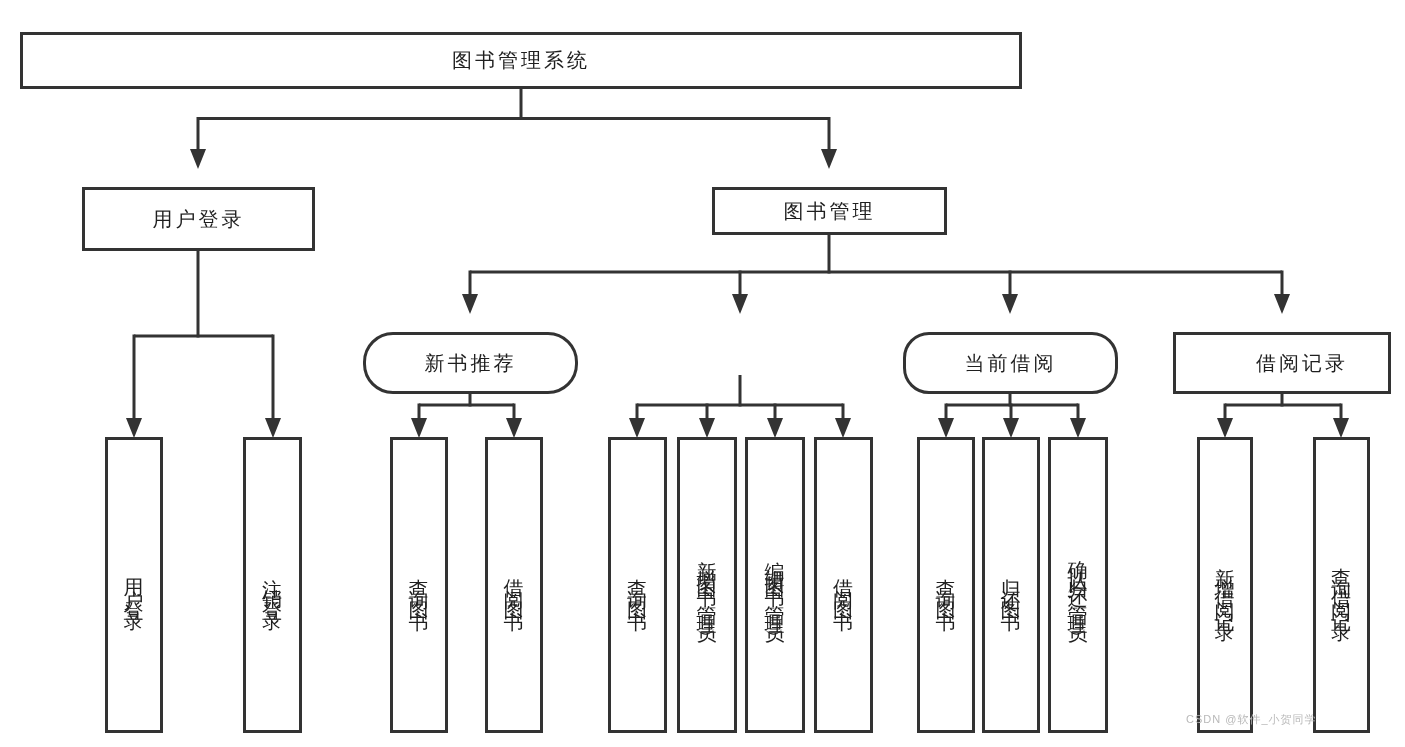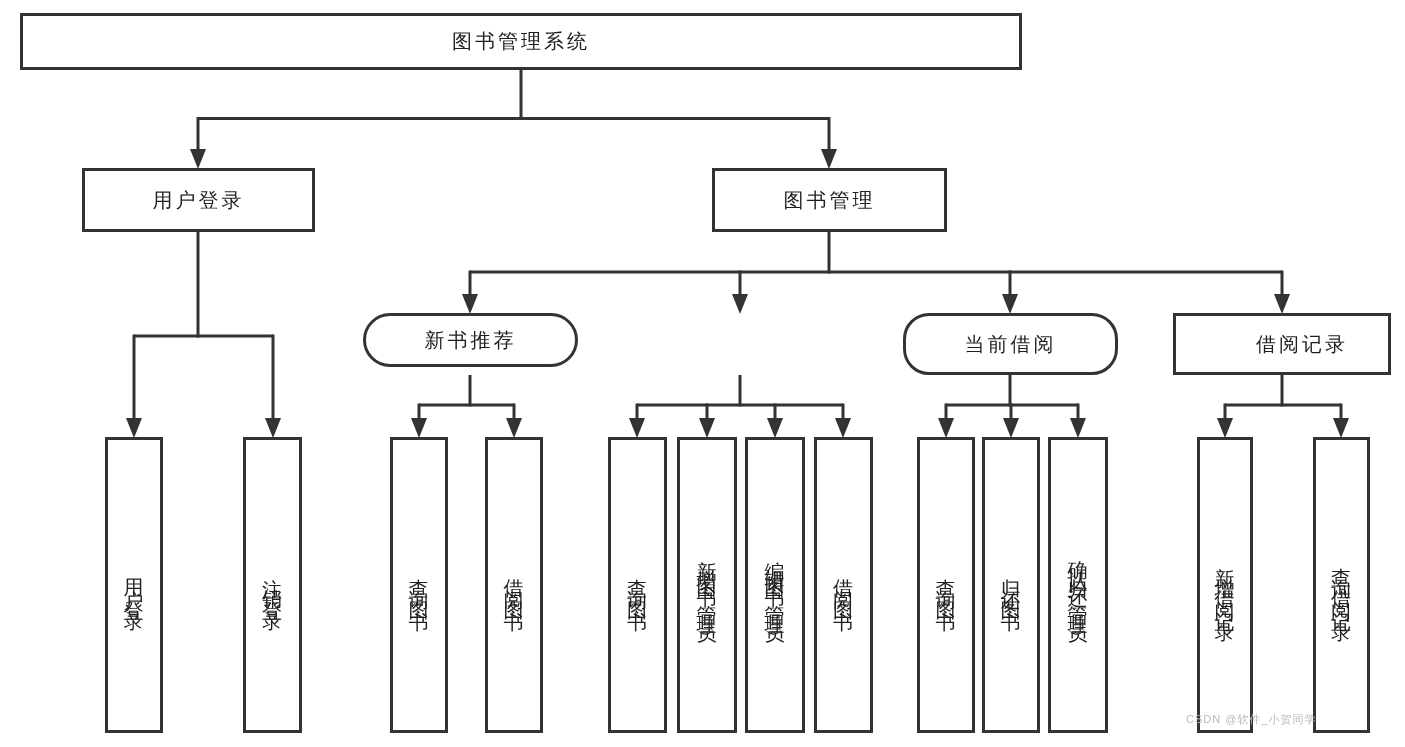--- a/index.html
+++ b/index.html
@@ -13,36 +13,36 @@
   #connectors{position:absolute;left:0;top:0;width:1405px;height:747px;z-index:1;}
   .node{
     position:absolute;
     box-sizing:border-box;
     border:3px solid #333333;
     background:#ffffff;
     color:#1f1f1f;
     display:flex;align-items:center;justify-content:center;
     z-index:2;
   }
-  .hbox{font-size:20px;letter-spacing:3px;white-space:nowrap;}
+  .hbox{font-size:20px;letter-spacing:3px;white-space:nowrap;margin-top:19px;}
   .vbox{
     writing-mode:vertical-rl;
     text-orientation:mixed;
     font-size:20px;
     letter-spacing:11px;
     line-height:1;
     white-space:nowrap;
   }
   
   #n-root{left:20px;top:13px;width:1002px;height:57px;}
   
   #n-user-login{left:82px;top:168px;width:233px;height:64px;}
-  #n-book-mgmt{left:712px;top:168px;width:235px;height:64px;}
-  
-  #n-new-book{left:363px;top:313px;width:215px;height:54px;border-radius:30px;}
+  #n-book-mgmt{left:712px;top:168px;width:235px;height:48px;}
+  
+  #n-new-book{left:363px;top:313px;width:215px;height:62px;border-radius:30px;}
   #n-book-borrow{left:633px;top:313px;width:215px;height:62px;}
   #n-current-borrow{left:903px;top:313px;width:215px;height:62px;border-radius:26px;}
   #n-borrow-record{left:1173px;top:313px;width:218px;height:62px;padding-left:40px;}
   
   .leaf{top:437px;height:296px;}
   #lf-a1{left:105px;width:58px;}
   #lf-a2{left:243px;width:59px;}
   #lf-b1{left:390px;width:58px;}
   #lf-b2{left:485px;width:58px;}
   #lf-c1{left:608px;width:59px;}

